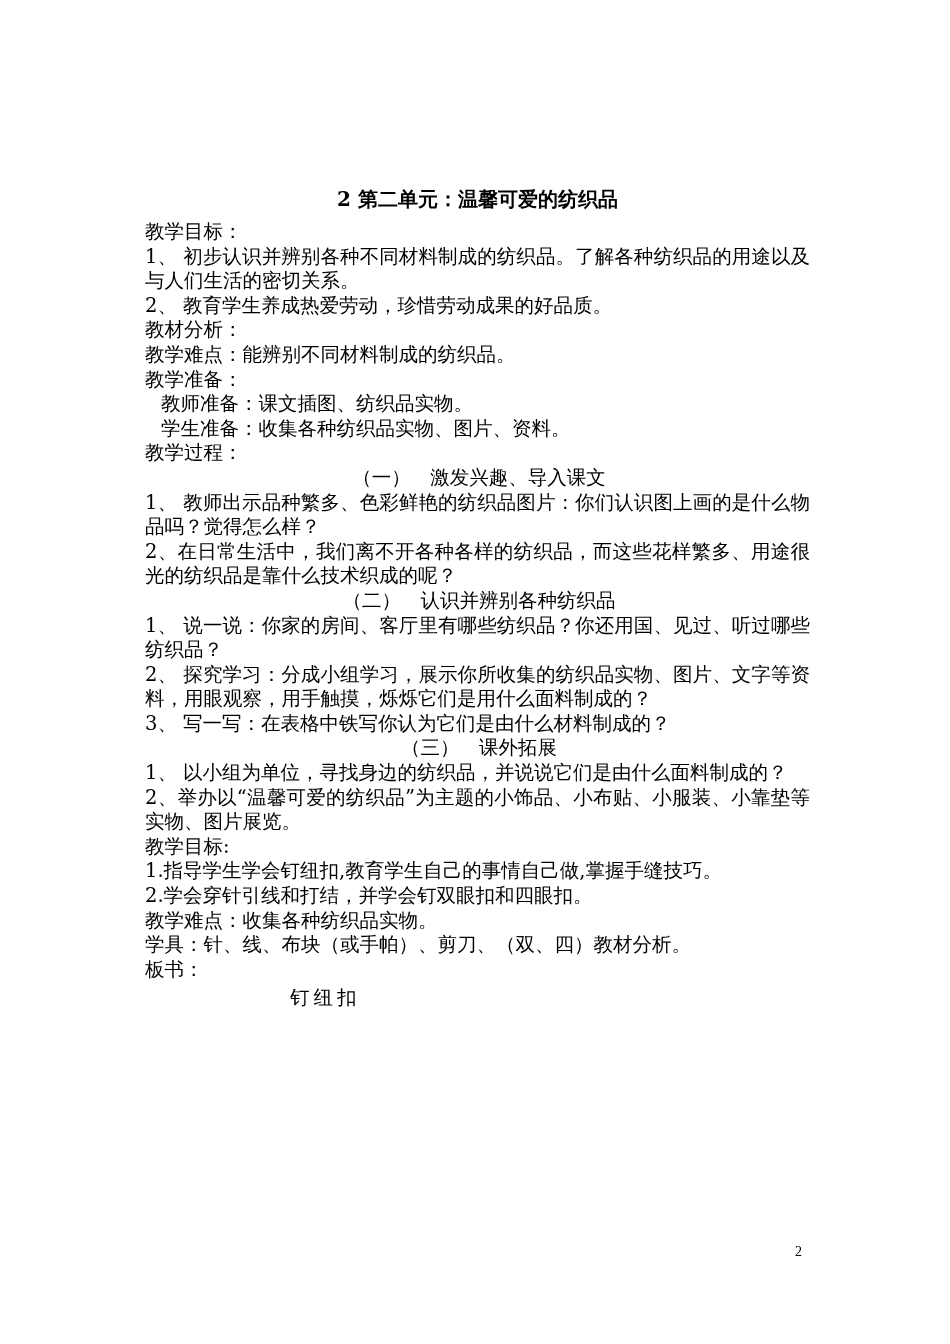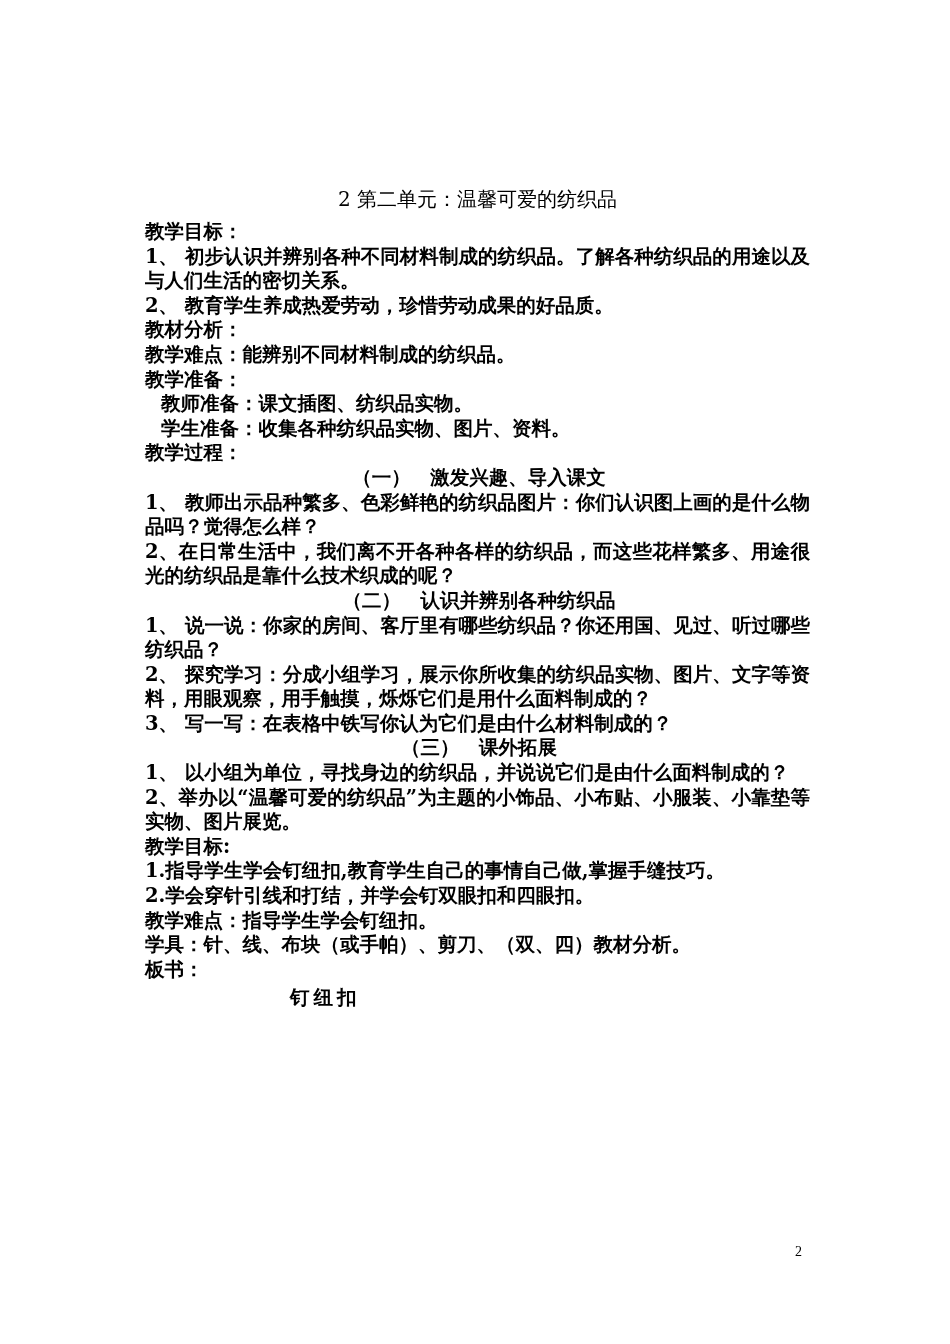--- a/index.html
+++ b/index.html
@@ -25,31 +25,31 @@
       position: absolute;
       left: 145px;
       top: 184px;
       width: 665px;
     }
     .line {
       font-size: 19.5px;
       line-height: 24.6px;
       white-space: nowrap;
       letter-spacing: 0px;
-      font-weight: bold;
     }
     .wrap {
       white-space: normal;
       text-align: justify;
     }
     .title1 {
       text-align: center;
       font-size: 20px;
       line-height: 30px;
       margin-bottom: 6px;
+      font-weight: bold;
     }
     .title2 {
       text-align: center;
       font-size: 20px;
       line-height: 28px;
       font-weight: bold;
       margin-top: 14px;
       margin-bottom: 14px;
       letter-spacing: 4px;
     }
@@ -105,20 +105,20 @@
     <div class="line">3、 写一写：在表格中铁写你认为它们是由什么材料制成的？</div>
 
     <div class="line indent0">（三）　课外拓展</div>
     <div class="line wrap">1、 以小组为单位，寻找身边的纺织品，并说说它们是由什么面料制成的？</div>
     <div class="line wrap">2、举办以“温馨可爱的纺织品”为主题的小饰品、小布贴、小服装、小靠垫等实物、图片展览。</div>
 
 
     <div class="line">教学目标:</div>
     <div class="line">1.指导学生学会钉纽扣,教育学生自己的事情自己做,掌握手缝技巧。</div>
     <div class="line">2.学会穿针引线和打结，并学会钉双眼扣和四眼扣。</div>
-    <div class="line">教学难点：指导学生学会钉纽扣。</div>
+    <div class="line">教学难点：收集各种纺织品实物。</div>
     <div class="line">学具：针、线、布块（或手帕）、剪刀、（双、四）教材分析。</div>
     <div class="line">板书：</div>
     <div class="line board">钉纽扣</div>
   </div>
 
   <div class="page-number">2</div>
 </div>
 
 </body></html>

